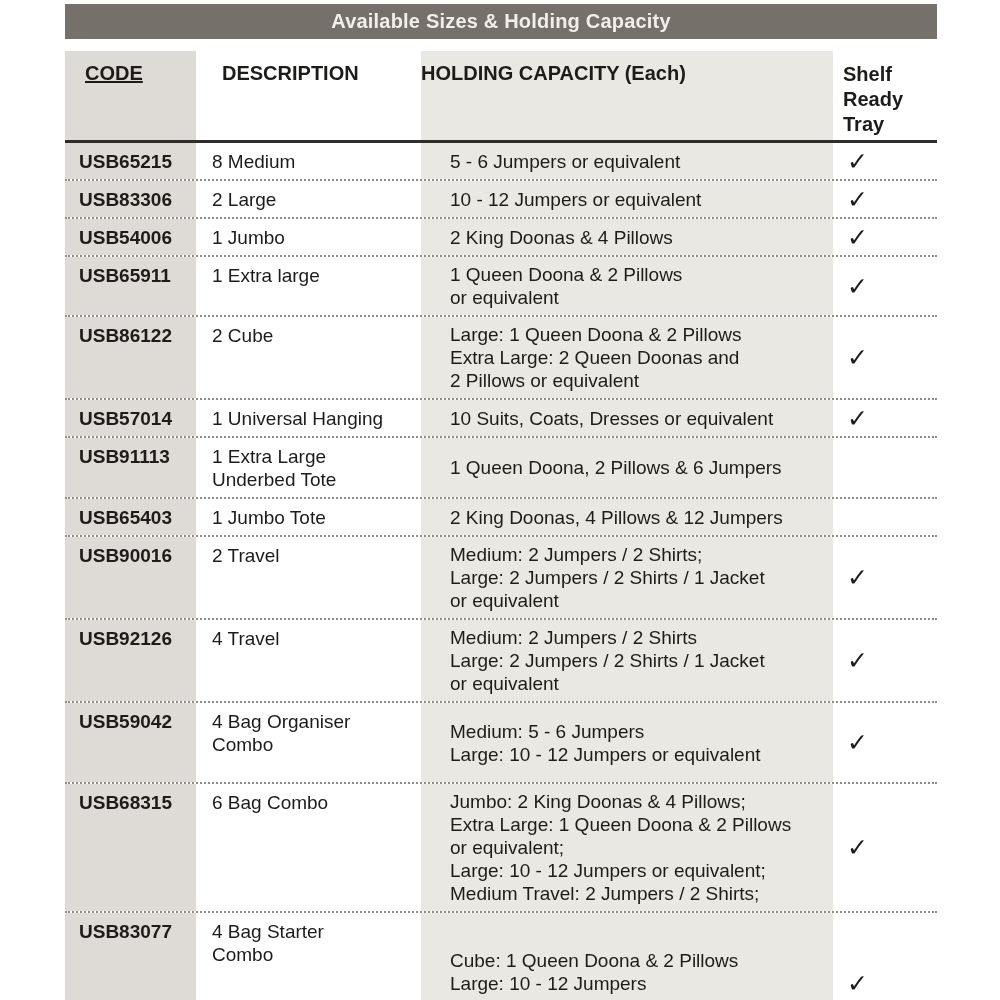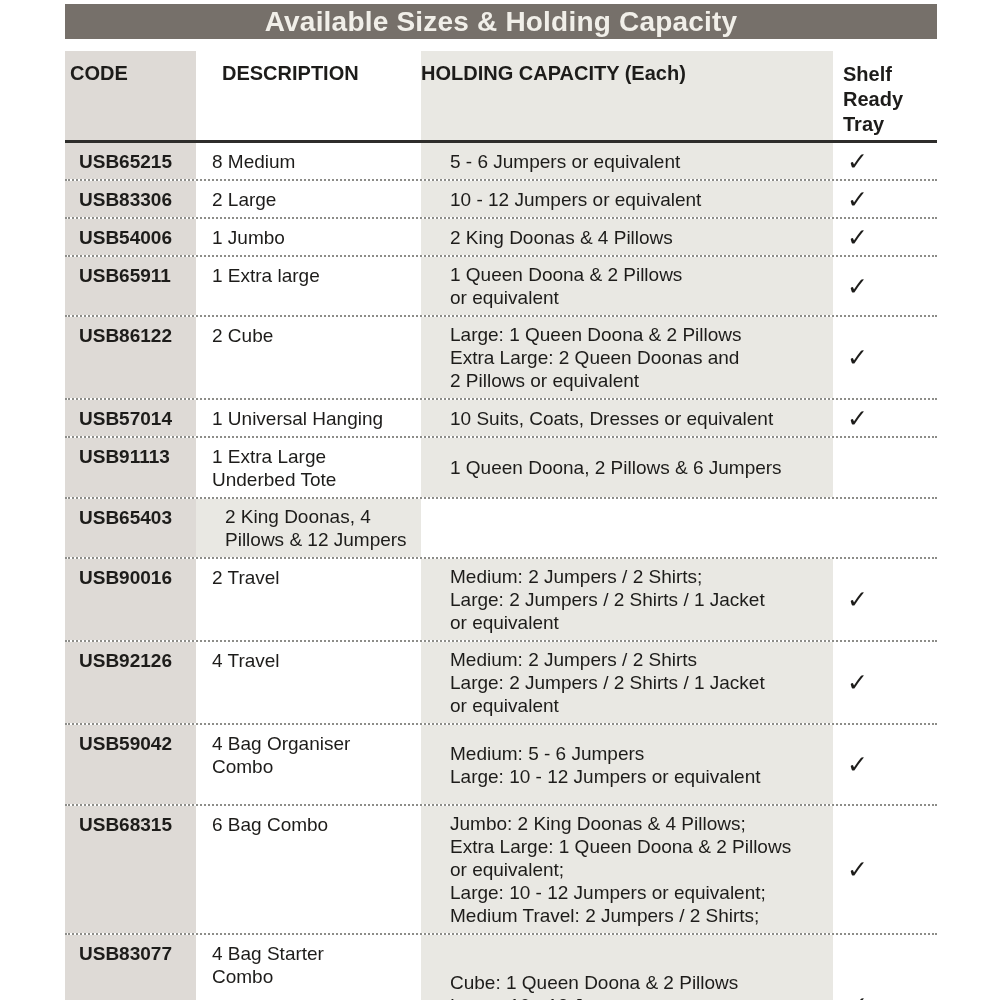--- a/index.html
+++ b/index.html
@@ -14,36 +14,36 @@
   *{margin:0;padding:0;box-sizing:border-box;}
   html,body{width:1000px;height:1000px;background:#fff;overflow:hidden;
     font-family:"Liberation Sans", sans-serif;color:var(--c-text);}
   .page{position:relative;width:1000px;height:1000px;overflow:hidden;}
   .title-bar{
     margin:4px 0 0 65px;width:872px;height:35px;
     background:var(--c-header_bar);
     display:flex;align-items:center;justify-content:center;
   }
   .title-bar span{
-    color:var(--c-title_text);font-size:28px;font-weight:bold;letter-spacing:.2px;
+    color:var(--c-title_text);font-size:20px;font-weight:bold;letter-spacing:.2px;
   }
   .table{margin-left:65px;width:872px;margin-top:12px;}
   .hrow, .row{
     display:grid;
     grid-template-columns:131px 225px 412px 104px;
   }
   .hrow{
     height:92px;
     border-bottom:3px solid var(--c-solid_line);
   }
   .cell{font-size:19px;line-height:23px;}
   .code-col{background:var(--c-code_col_bg);}
   .cap-col{background:var(--c-capacity_col_bg);}
   .th{font-weight:bold;font-size:20px;padding-top:11px;white-space:pre-line;}
-  .th.code-col{padding-left:5px;}
+  .th.code-col{padding-left:20px;text-decoration:underline;}
   .th.desc-col{padding-left:26px;}
   .th.cap-col{}
   .th.shelf-col{padding-left:10px;line-height:25px;}
   .row{border-bottom:2px dotted var(--c-dotted_line);}
   .rows .row:last-child{border-bottom:none;}
   .row .code-col{font-weight:bold;padding:7px 4px 6px 14px;}
   .row .desc-col{padding:7px 4px 6px 16px;white-space:pre-line;}
   .row .cap-col{display:flex;align-items:center;padding:6px 8px 6px 29px;}
   .row .cap-col span{white-space:pre-line;}
   .row .shelf-col{display:flex;align-items:center;padding-left:14px;}
@@ -157,20 +157,21 @@
     <div class="cell cap-col">
             <span>1 Queen Doona, 2 Pillows &amp; 6 Jumpers</span>
           </div>
     <div class="cell shelf-col">
             <span class="check"></span>
           </div>
   </div>
 
   <div class="row">
     <div class="cell code-col">USB65403</div>
+    <div class="cell desc-col">1 Jumbo Tote</div>
     <div class="cell cap-col">
             <span>2 King Doonas, 4 Pillows &amp; 12 Jumpers</span>
           </div>
     <div class="cell shelf-col">
             <span class="check"></span>
           </div>
   </div>
 
   <div class="row">
     <div class="cell code-col">USB90016</div>

